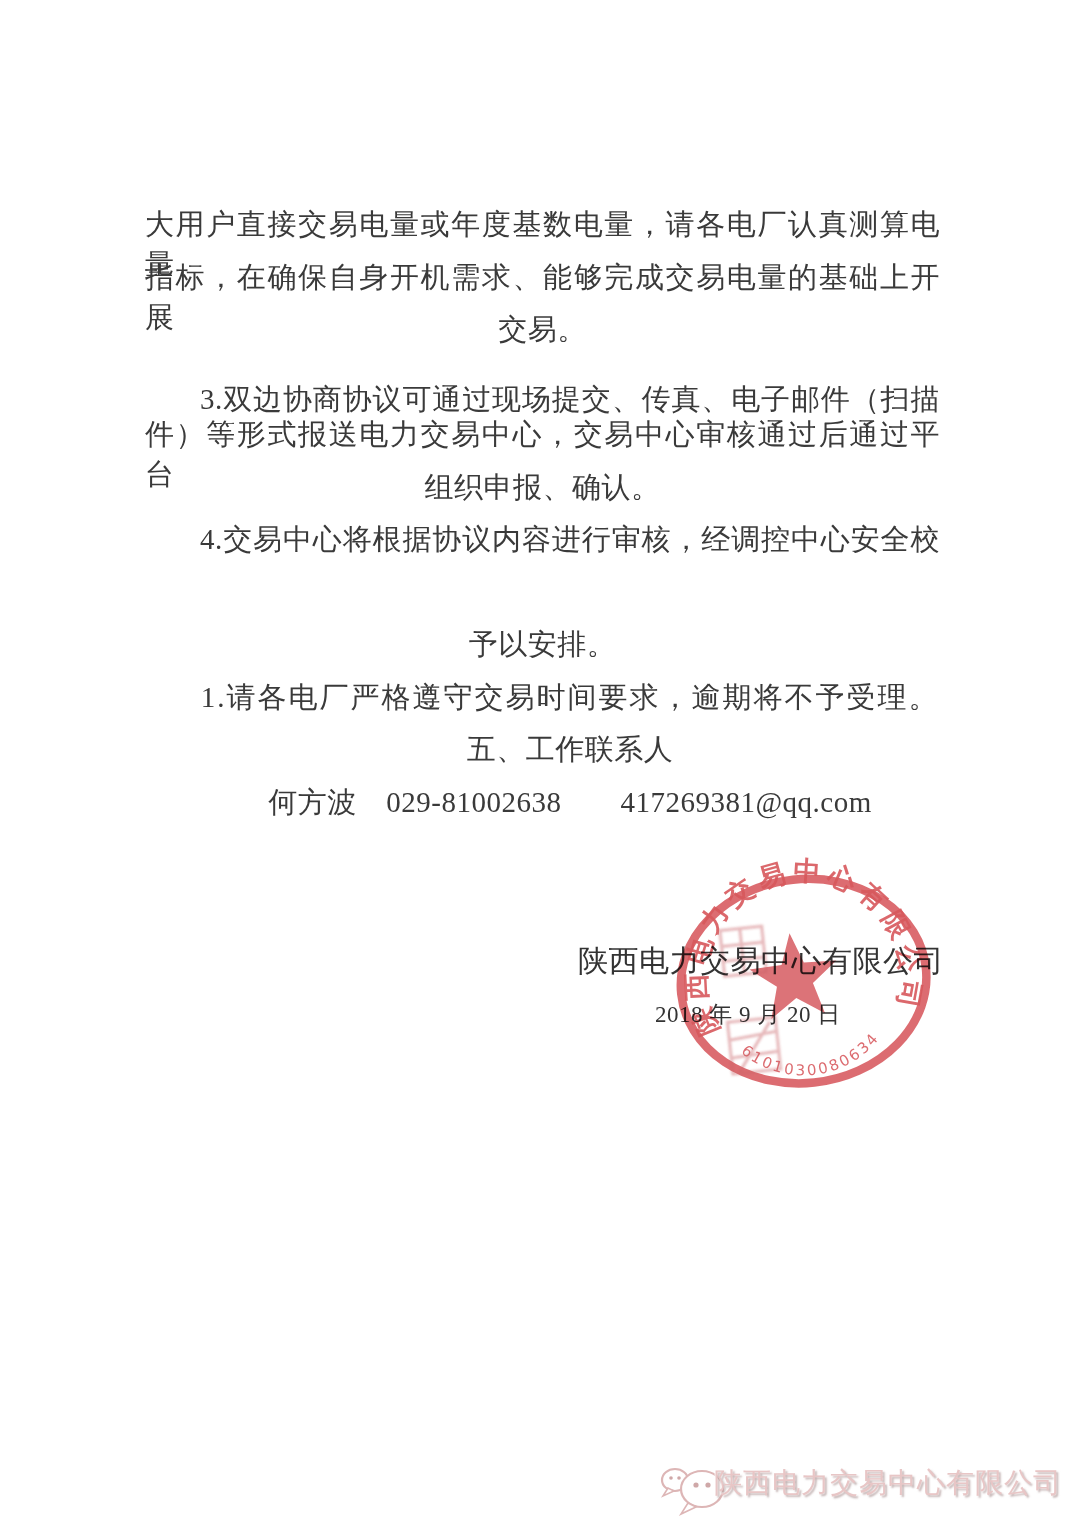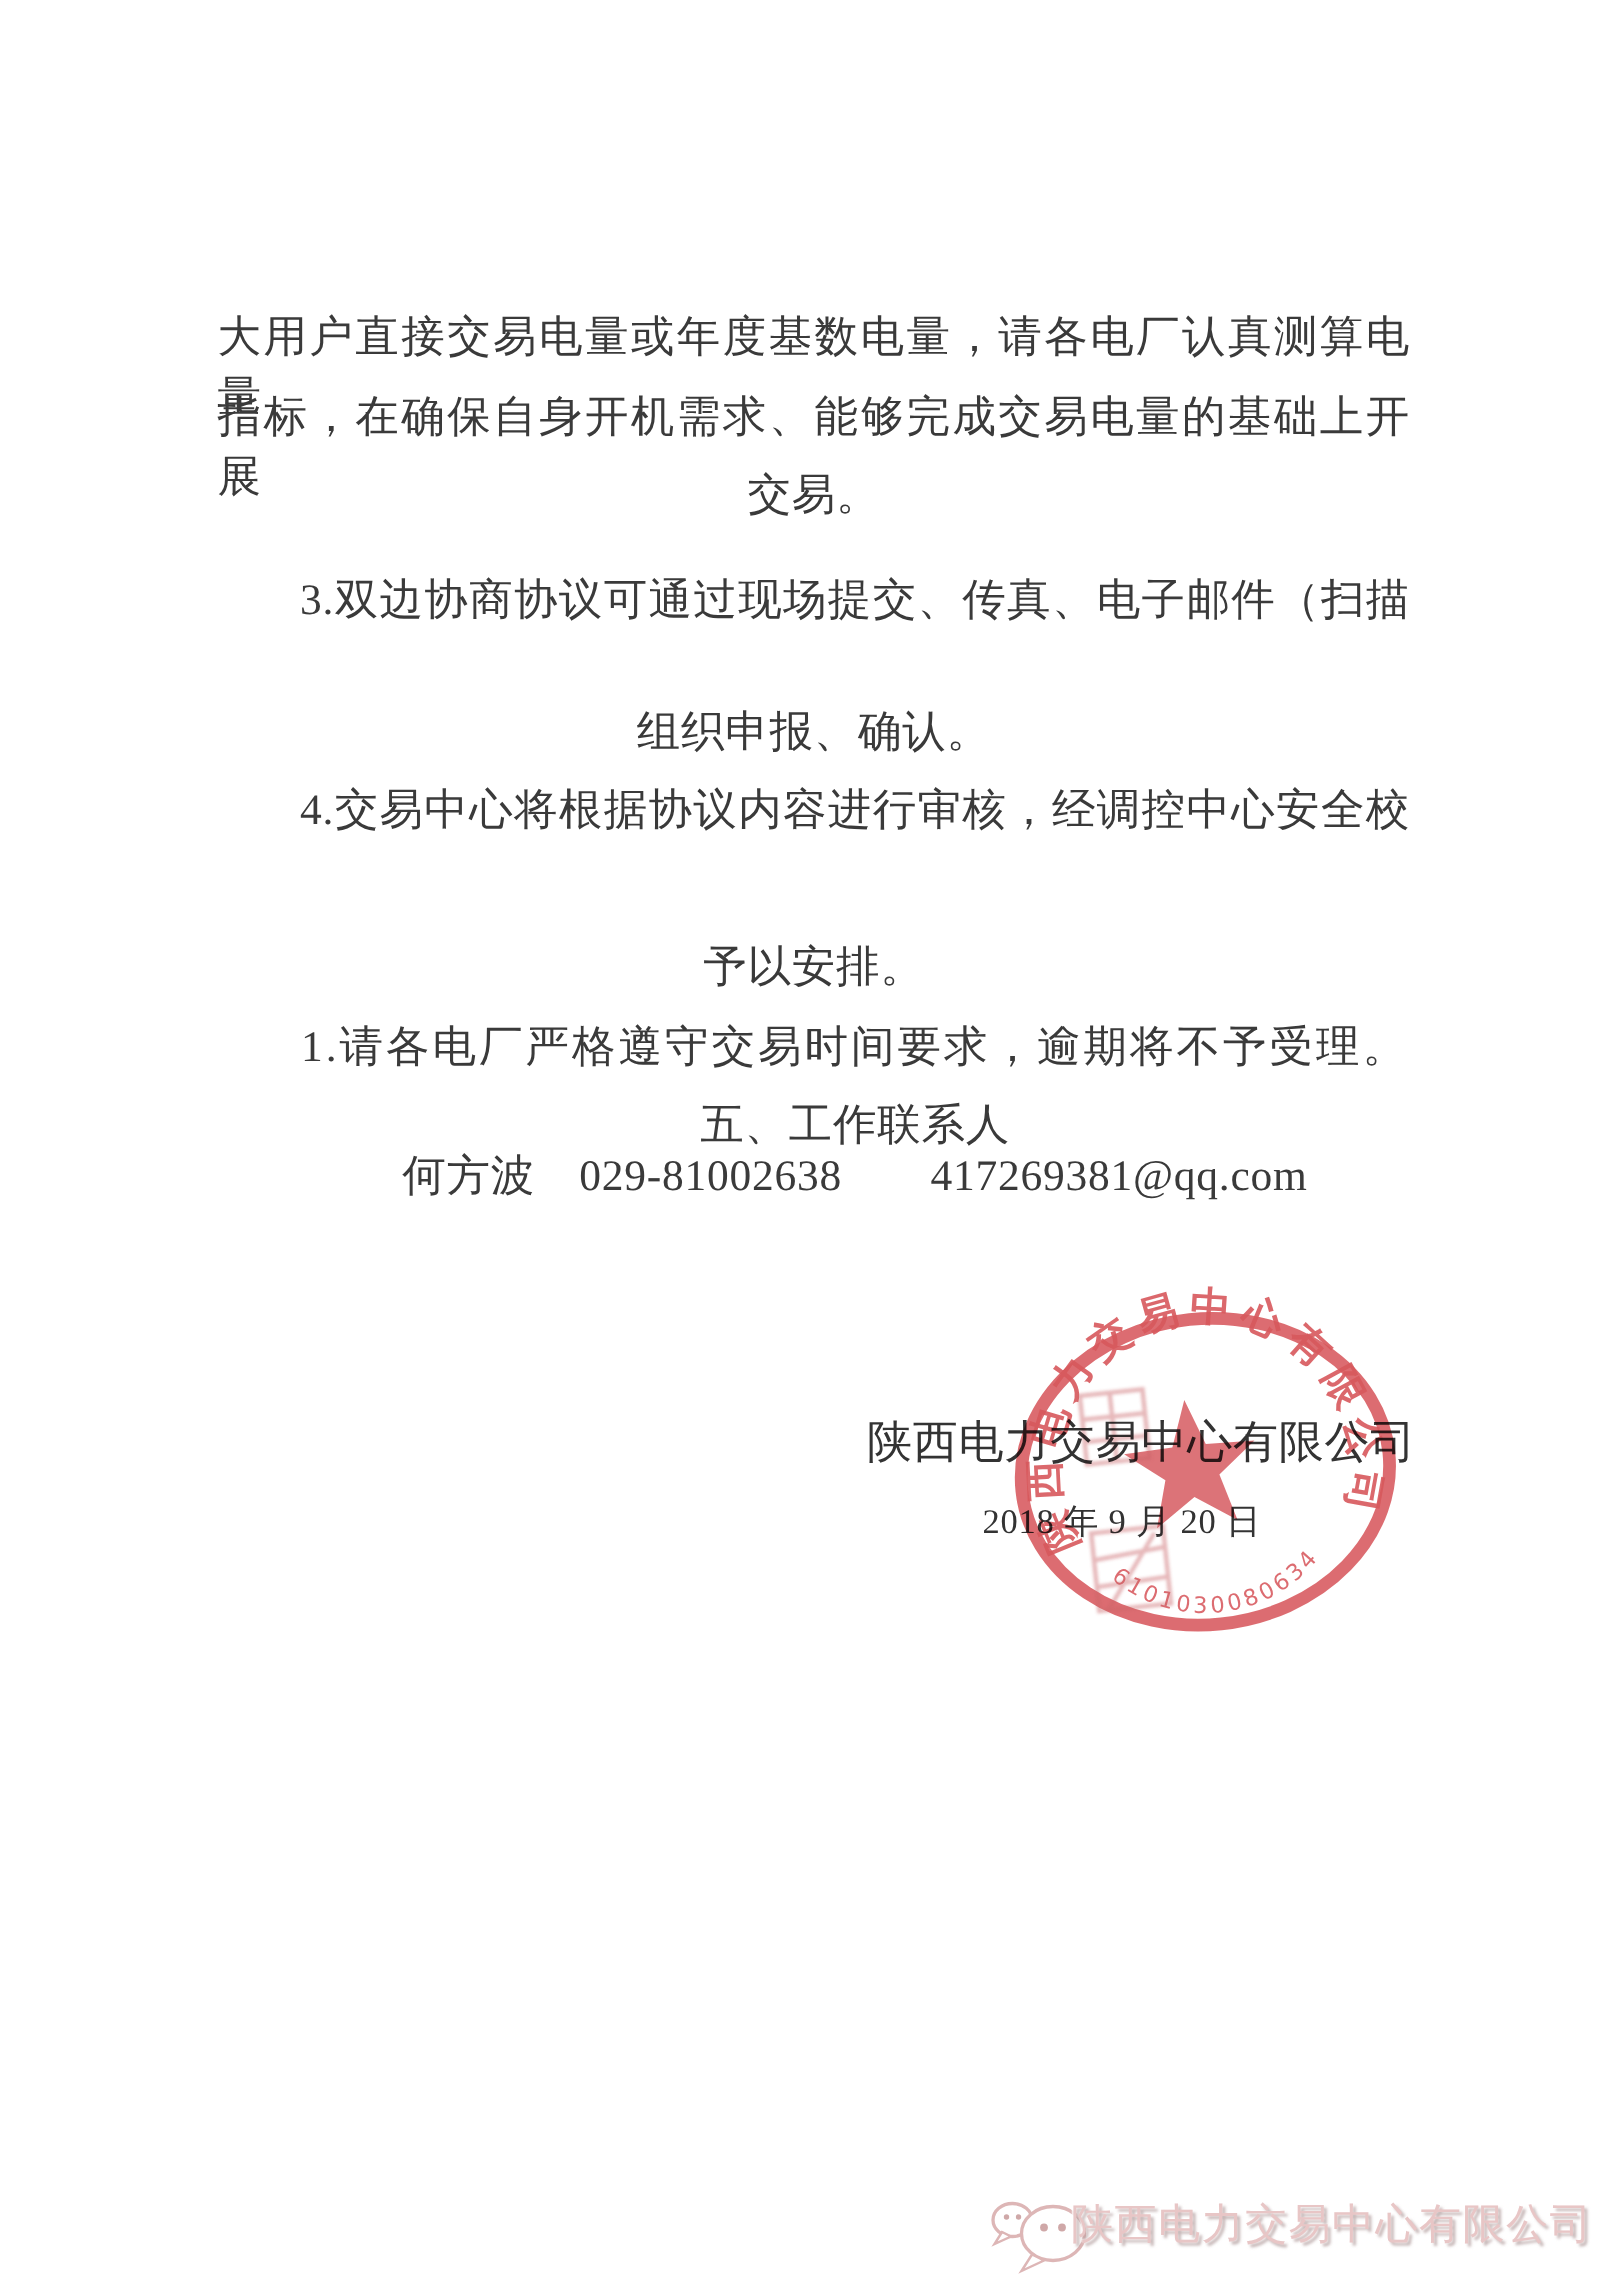--- a/index.html
+++ b/index.html
@@ -46,26 +46,27 @@
 </style>
 </head>
 <body>
 
 <div class="page">
 
   <div class="bline fill" style="top:258px">指标，在确保自身开机需求、能够完成交易电量的基础上开展</div>
   <div class="bline fill" style="top:205px">大用户直接交易电量或年度基数电量，请各电厂认真测算电量</div>
   <div class="bline" style="top:310px">交易。</div>
   <div class="bline fill ind" style="top:380px">3.双边协商协议可通过现场提交、传真、电子邮件（扫描</div>
+  <div class="bline fill" style="top:415px">件）等形式报送电力交易中心，交易中心审核通过后通过平台</div>
   <div class="bline" style="top:468px">组织申报、确认。</div>
   <div class="bline fill ind" style="top:520px">4.交易中心将根据协议内容进行审核，经调控中心安全校</div>
   <div class="bline" style="top:625px">予以安排。</div>
   <div class="bline ind sp" style="top:678px">1.请各电厂严格遵守交易时间要求，逾期将不予受理。</div>
   <div class="bline ind" style="top:730px">五、工作联系人</div>
-  <div class="bline ind" style="top:764px">何方波　029-81002638　　417269381@qq.com</div>
+  <div class="bline ind" style="top:783px">何方波　029-81002638　　417269381@qq.com</div>
 
   <svg class="seal" viewBox="0 0 330 270">
     <defs>
       <filter id="blur1" x="-20%" y="-20%" width="140%" height="140%">
         <feGaussianBlur stdDeviation="0.9"></feGaussianBlur>
       </filter>
     </defs>
 
     <ellipse cx="164" cy="131" rx="123" ry="102" fill="none" stroke="#d4494e" stroke-width="8.5" stroke-opacity="0.88"></ellipse>
 

